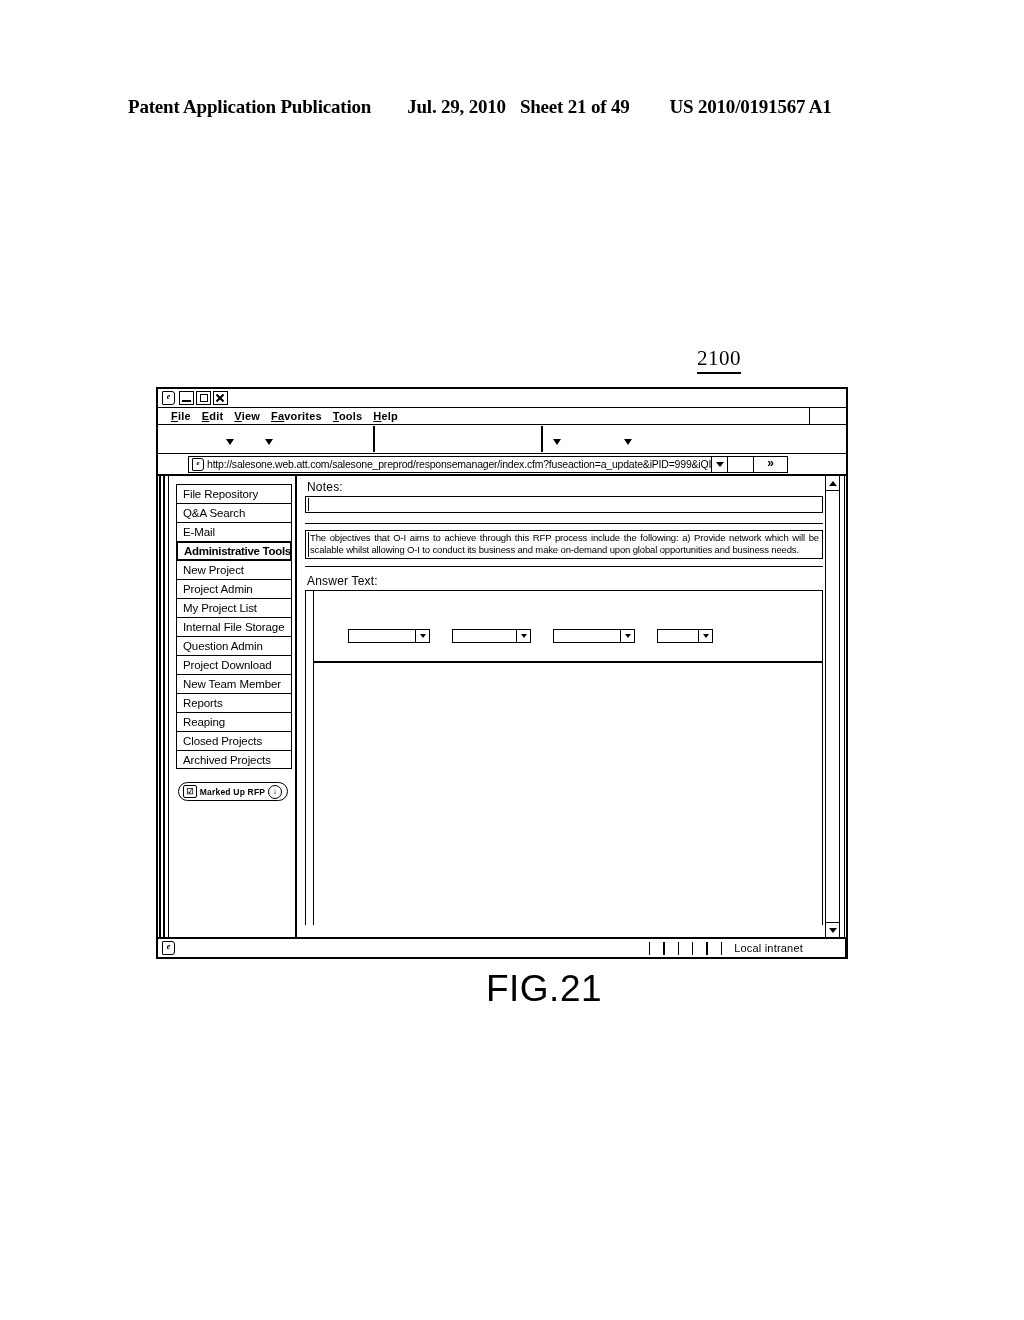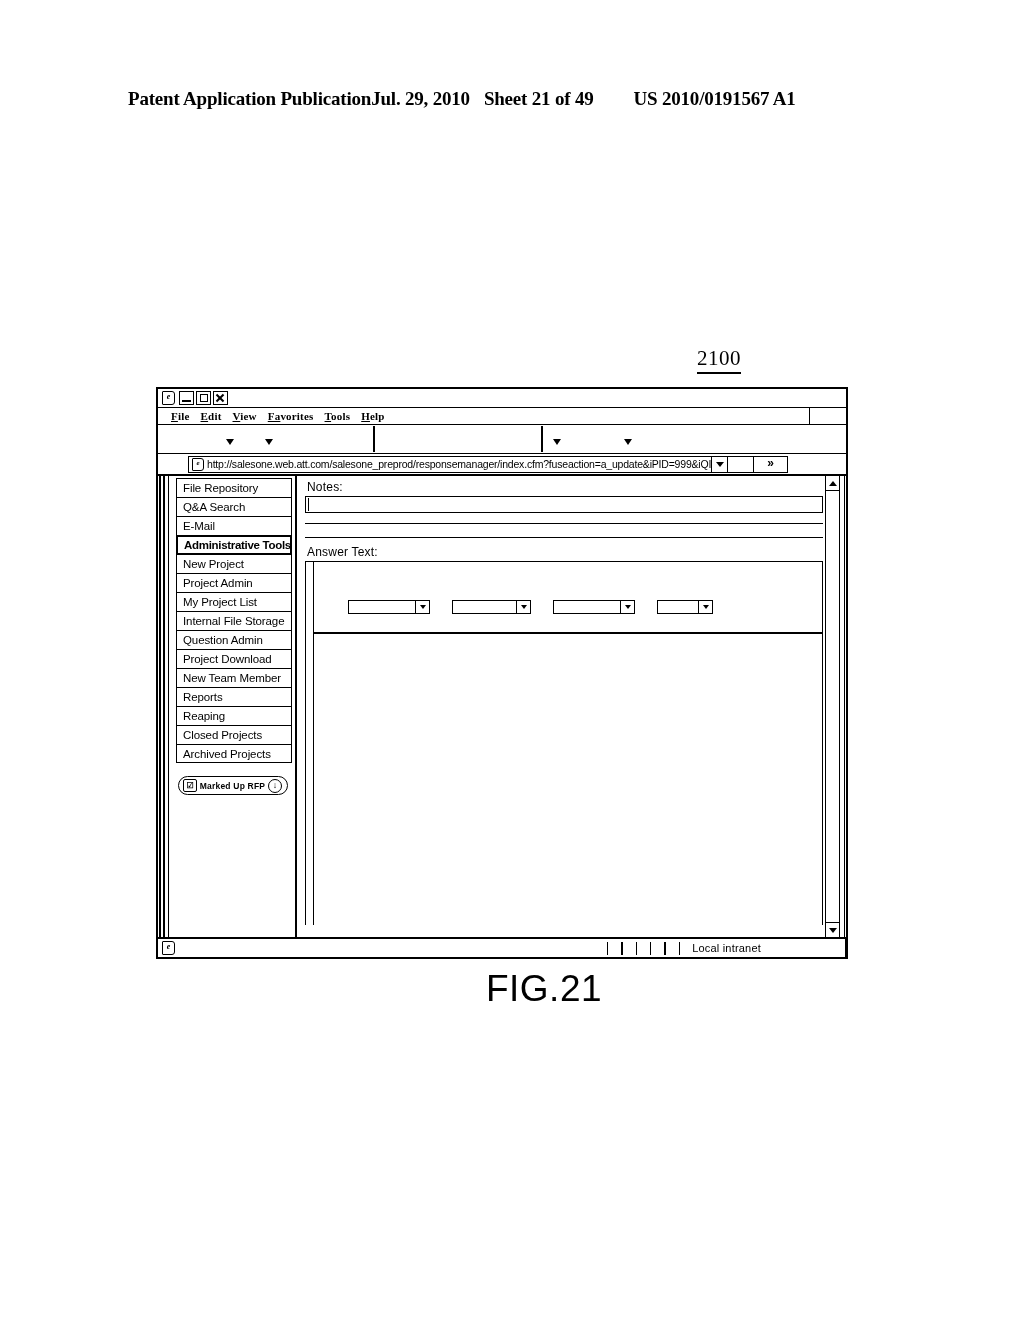--- a/index.html
+++ b/index.html
@@ -25,23 +25,23 @@
     width: 768px;
     display: flex;
     align-items: flex-end;
     font-family: "Liberation Serif", serif;
     font-weight: bold;
     font-size: 19px;
     letter-spacing: -0.2px;
     white-space: nowrap;
   }
   .ph-pub   { }
-  .ph-date  { }
+  .ph-date  { margin-left: 36px; }
   .ph-sheet { margin-left: 14px; }
-  .ph-num   { margin-left: 40px; }
+  .ph-num   { margin-left: 40px; margin-top: 8px; }
 
   
   .fig-ref {
     position: absolute;
     top: 346px;
     left: 697px;
     font-family: "Liberation Serif", serif;
     font-size: 21px;
     font-weight: normal;
     border-bottom: 2px solid #000;
@@ -144,21 +144,20 @@
     box-sizing: border-box;
     flex: none;
     position: relative;
   }
   .menu-item {
     font-size: 11px;
     font-weight: bold;
     margin-left: 11px;
     letter-spacing: 0.2px;
     white-space: nowrap;
-    font-family: Liberation Serif, serif;
   }
   .menu-item:first-child { margin-left: 13px; }
   .menu-item .mn { text-decoration: underline; }
   .menubar-tail {
     position: absolute;
     right: 36px;
     top: 0;
     bottom: 0;
     width: 1.5px;
     background: #000;
@@ -291,21 +290,21 @@
 
   
   .navframe {
     width: 128px;
     flex: none;
     border-left: 1.5px solid #000;
     border-right: 1.5px solid #000;
     box-sizing: border-box;
     position: relative;
     background: #fff;
-    padding-top: 2px;
+    padding-top: 8px;
   }
   .nav-list {
     margin: 0 3px 0 7px;
   }
   .nav-item {
     height: 19px;
     border: 1.2px solid #000;
     border-bottom: none;
     box-sizing: border-box;
     display: flex;
@@ -578,21 +577,21 @@
   }
   .status-ticks b {
     display: block;
     width: 1.4px;
     height: 13px;
     background: #000;
   }
   .status-zone {
     font-size: 11px;
     letter-spacing: 0.2px;
-    margin-right: 85px;
+    margin-right: 43px;
     white-space: nowrap;
   }
   .status-endcap {
     position: absolute;
     right: 0;
     top: 0; bottom: 0;
     width: 1.5px;
     background: #000;
   }
 
@@ -728,20 +727,21 @@
     </div>
 
     <div class="mainframe">
       <div class="content-inner">
 
         <div class="field-label">Notes:</div>
         <div class="notes-input"></div>
 
         <div class="hr-line"></div>
 
+        <div class="question-box">The objectives that O-I aims to achieve through this RFP process include the following: a) Provide network which will be scalable whilst allowing O-I to conduct its business and make on-demand upon global opportunities and business needs.</div>
 
         <div class="hr-line"></div>
 
         <div class="field-label">Answer Text:</div>
 
         <div class="answer-wrap">
           <div class="answer-gutter"></div>
           <div class="answer-body">
             <div class="dropdown-row">
               <span class="dd dd-w1">

